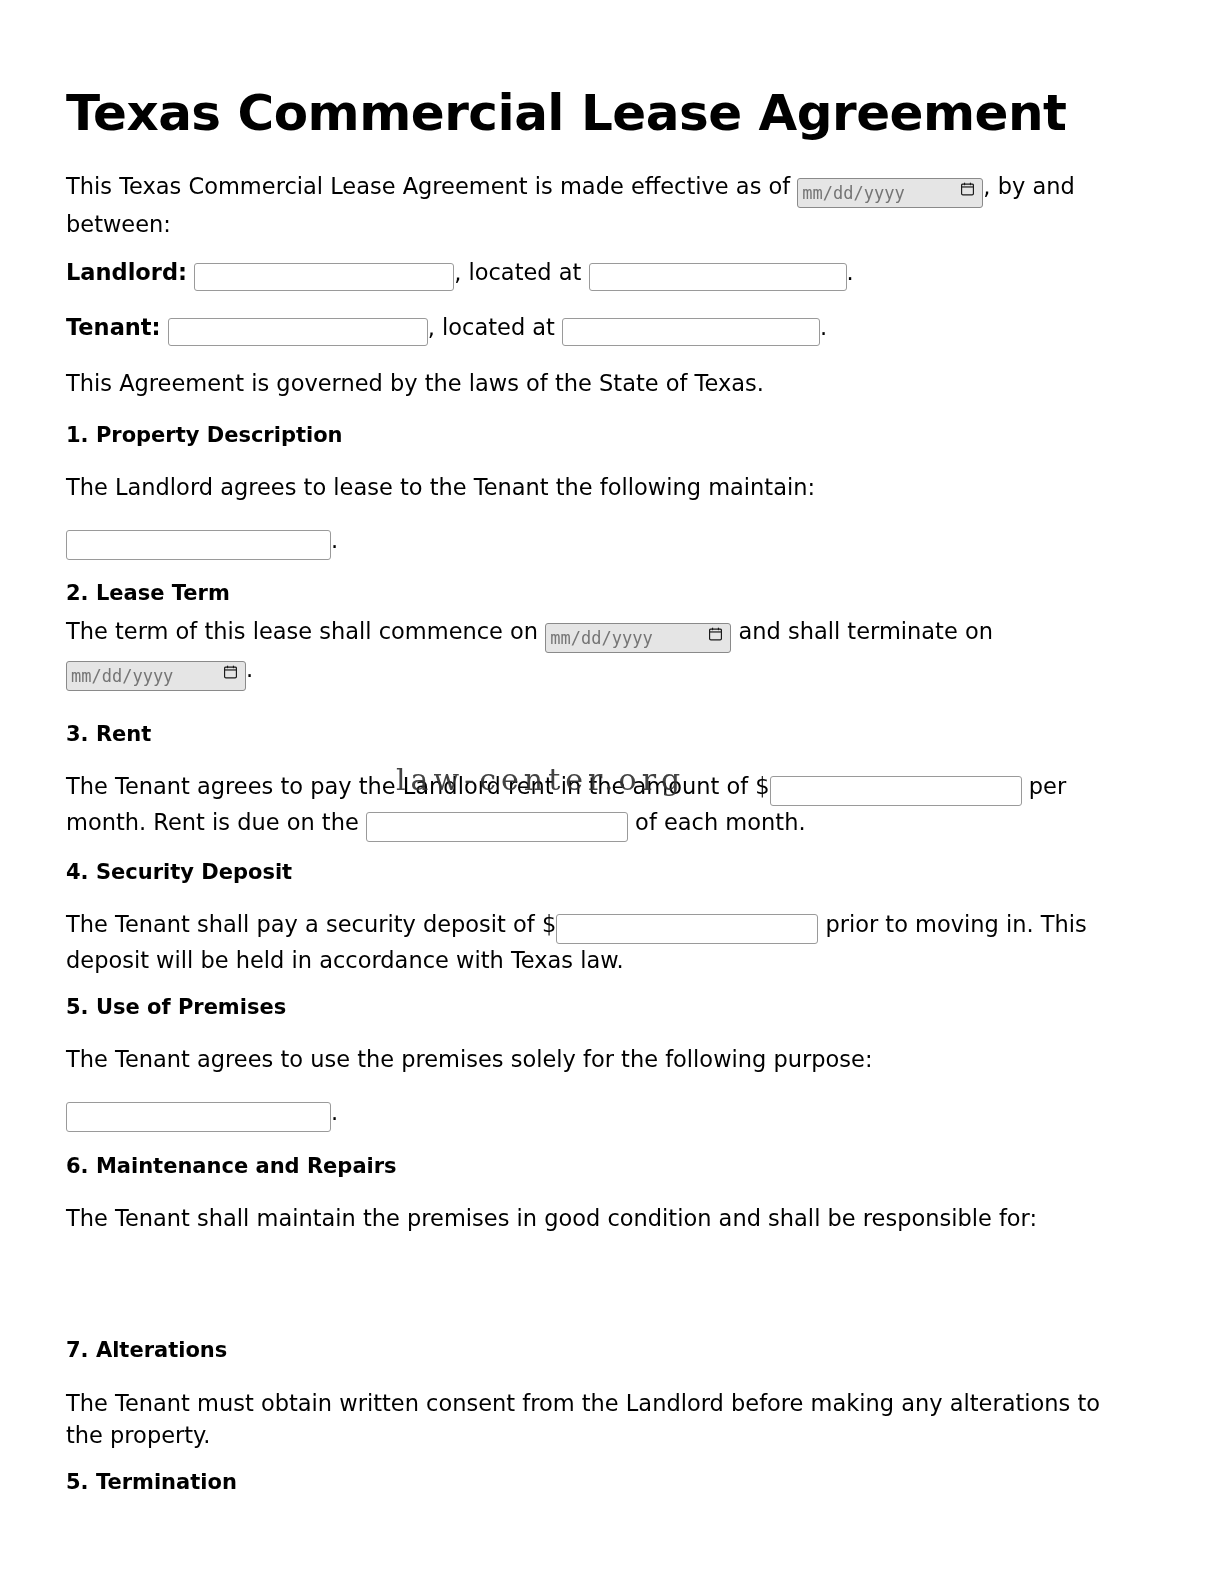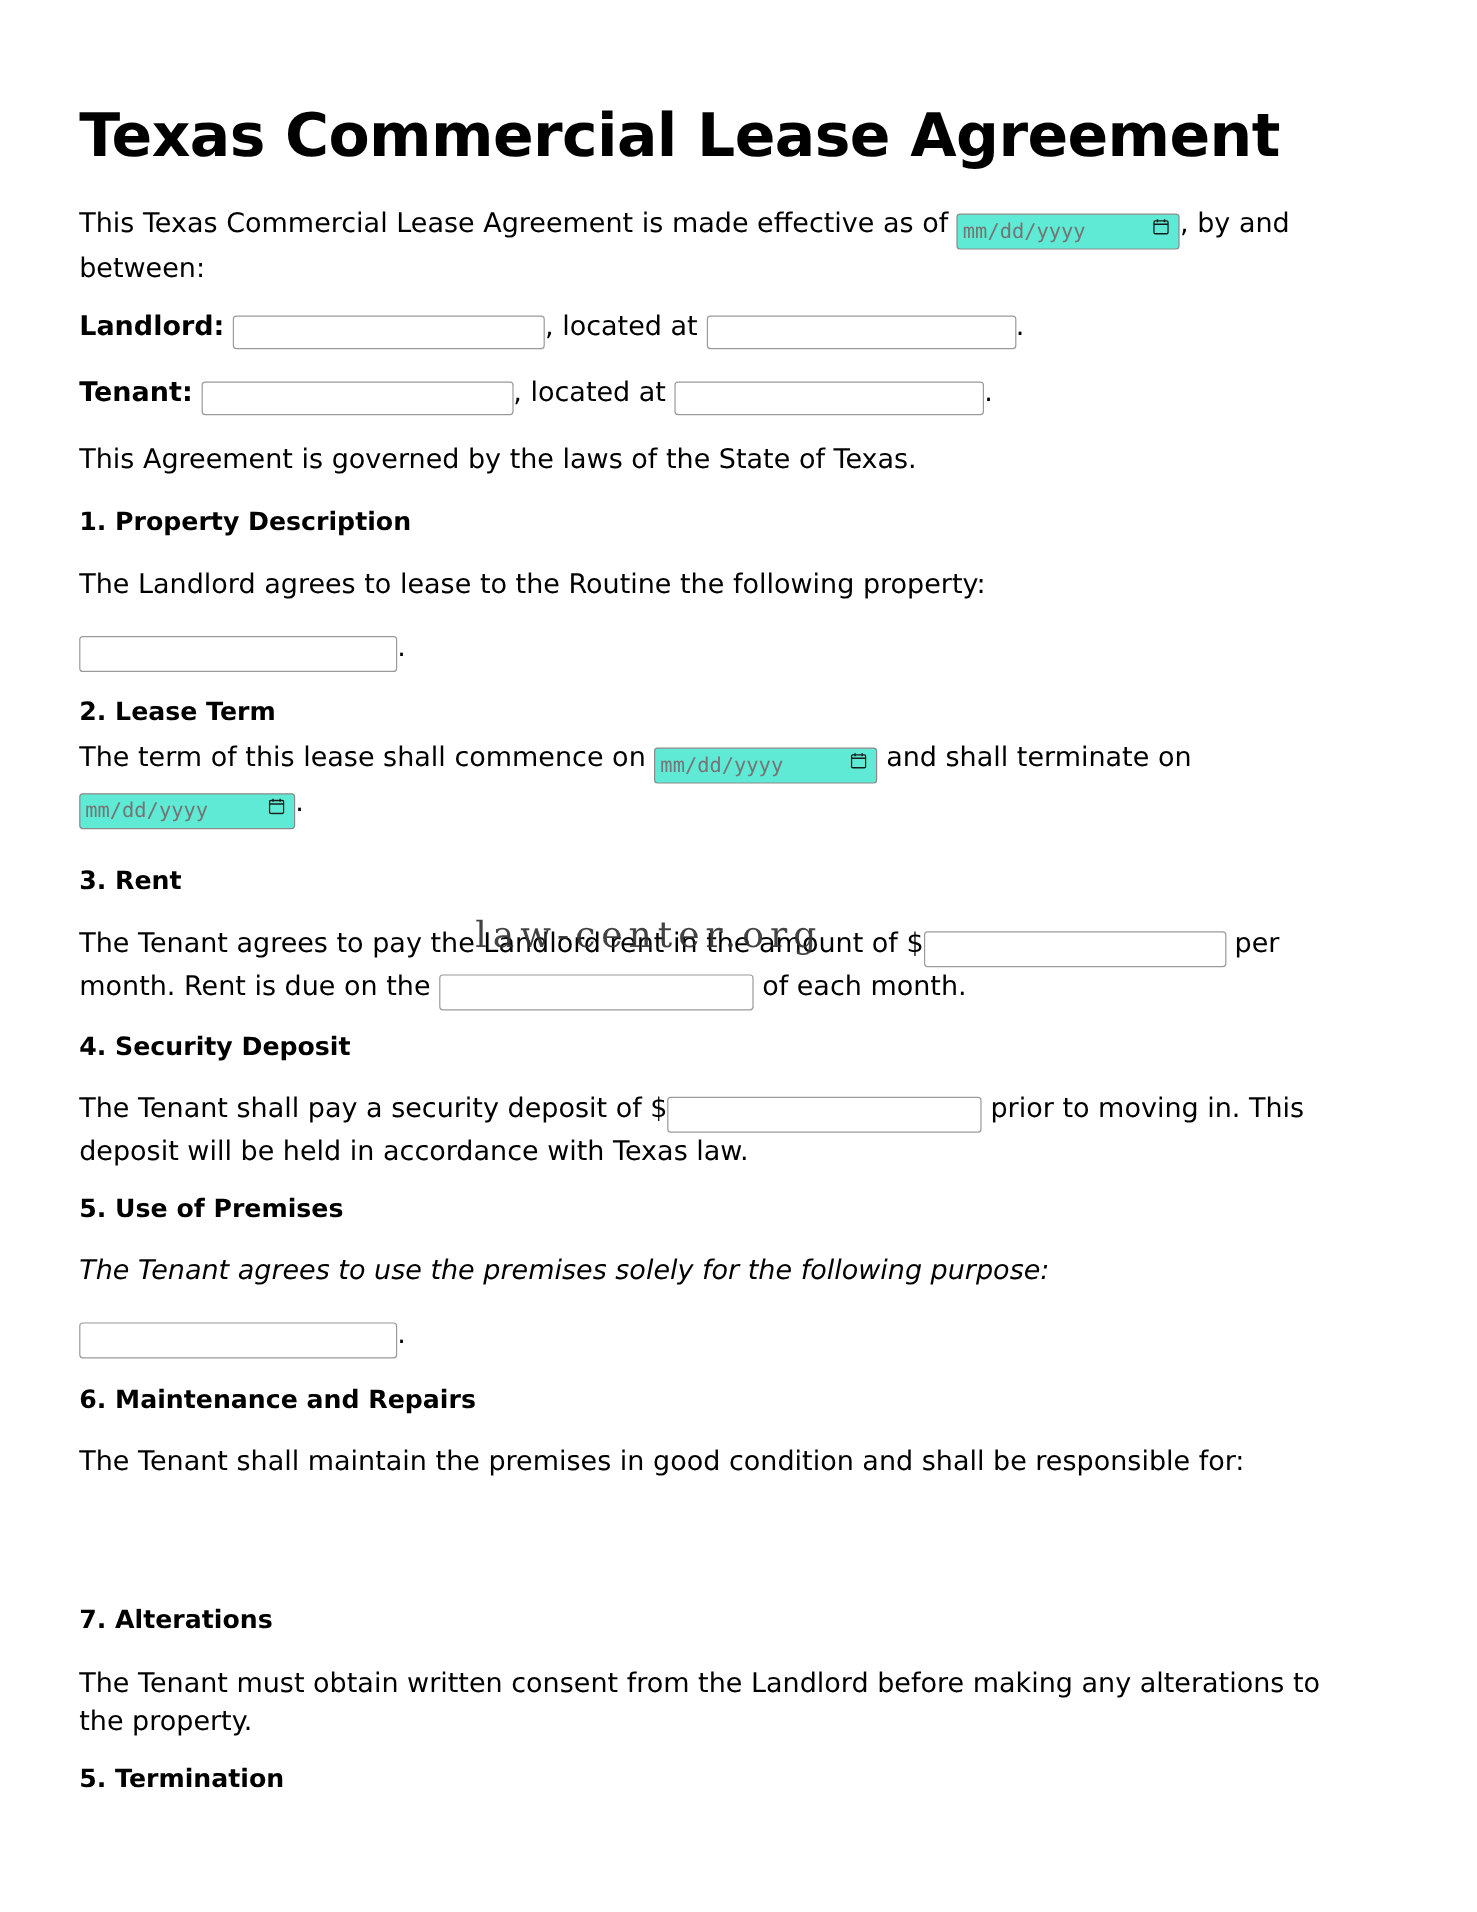--- a/index.html
+++ b/index.html
@@ -68,21 +68,21 @@
     outline: none;
     color: #000;
   }
   input.date {
     font-family: "DejaVu Sans Mono", monospace;
     font-size: 17px;
     height: 30px;
     box-sizing: border-box;
     border: 1px solid #8a8a8a;
     border-radius: 3px;
-    background: #5eead4;
+    background: #e5e5e5;
     padding: 1px 4px;
     vertical-align: -5px;
     outline: none;
     color: #2b2b2b;
     width: 186px;
   }
   .datewrap {
     position: relative;
     display: inline-block;
   }
@@ -152,21 +152,21 @@
 
     <div class="body-block" style="top:311px;">
       <b>Tenant:</b>
       <input class="fld" style="width: 260px;" type="text" value=""><span class="txt">, located at</span>
       <input class="fld" style="width: 258px;" type="text" value=""><span class="txt">.</span>
     </div>
 
     <div class="body-block" style="top:367px;">This Agreement is governed by the laws of the State of Texas.</div>
 
     <div class="sec-head" style="top:421px;">1. Property Description</div>
-    <div class="body-block" style="top:471px;">The Landlord agrees to lease to the Routine the following property:</div>
+    <div class="body-block" style="top:471px;">The Landlord agrees to lease to the Tenant the following maintain:</div>
     <div class="body-block" style="top:524px;">
       <input class="fld" style="width: 265px; height: 30px;" type="text" value=""><span class="txt">.</span>
     </div>
 
     <div class="sec-head" style="top:579px;">2. Lease Term</div>
     <div class="body-block" style="top:615px;">
       <span class="txt">The term of this lease shall commence on</span>
       <span class="datewrap"><input class="date" type="text" placeholder="mm/dd/yyyy" style=""><svg class="cal-ico" viewBox="0 0 14 15">
             <rect x="0.6" y="2.2" width="12.8" height="11.6" rx="1.4" fill="none" stroke="#1b1b1b" stroke-width="1.3"></rect>
             <line x1="0.6" y1="5.3" x2="13.4" y2="5.3" stroke="#1b1b1b" stroke-width="1.3"></line>
@@ -190,21 +190,21 @@
       <span class="txt">of each month.</span>
     </div>
 
     <div class="sec-head" style="top:858px;">4. Security Deposit</div>
     <div class="body-block" style="top:908px;">
       <span class="txt">The Tenant shall pay a security deposit of $</span><input class="fld" style="width: 262px; height: 30px;" type="text" value="">
       <span class="txt">prior to moving in. This deposit will be held in accordance with Texas law.</span>
     </div>
 
     <div class="sec-head" style="top:993px;">5. Use of Premises</div>
-    <div class="body-block" style="top:1043px;font-style:italic;">The Tenant agrees to use the premises solely for the following purpose:</div>
+    <div class="body-block" style="top:1043px;">The Tenant agrees to use the premises solely for the following purpose:</div>
     <div class="body-block" style="top:1096px;">
       <input class="fld" style="width: 265px; height: 30px;" type="text" value=""><span class="txt">.</span>
     </div>
 
     <div class="sec-head" style="top:1152px;">6. Maintenance and Repairs</div>
     <div class="body-block" style="top:1202px;">The Tenant shall maintain the premises in good condition and shall be responsible for:</div>
     <div class="body-block" style="top:1252px;">
       <ul class="bul">
       </ul>
     </div>

